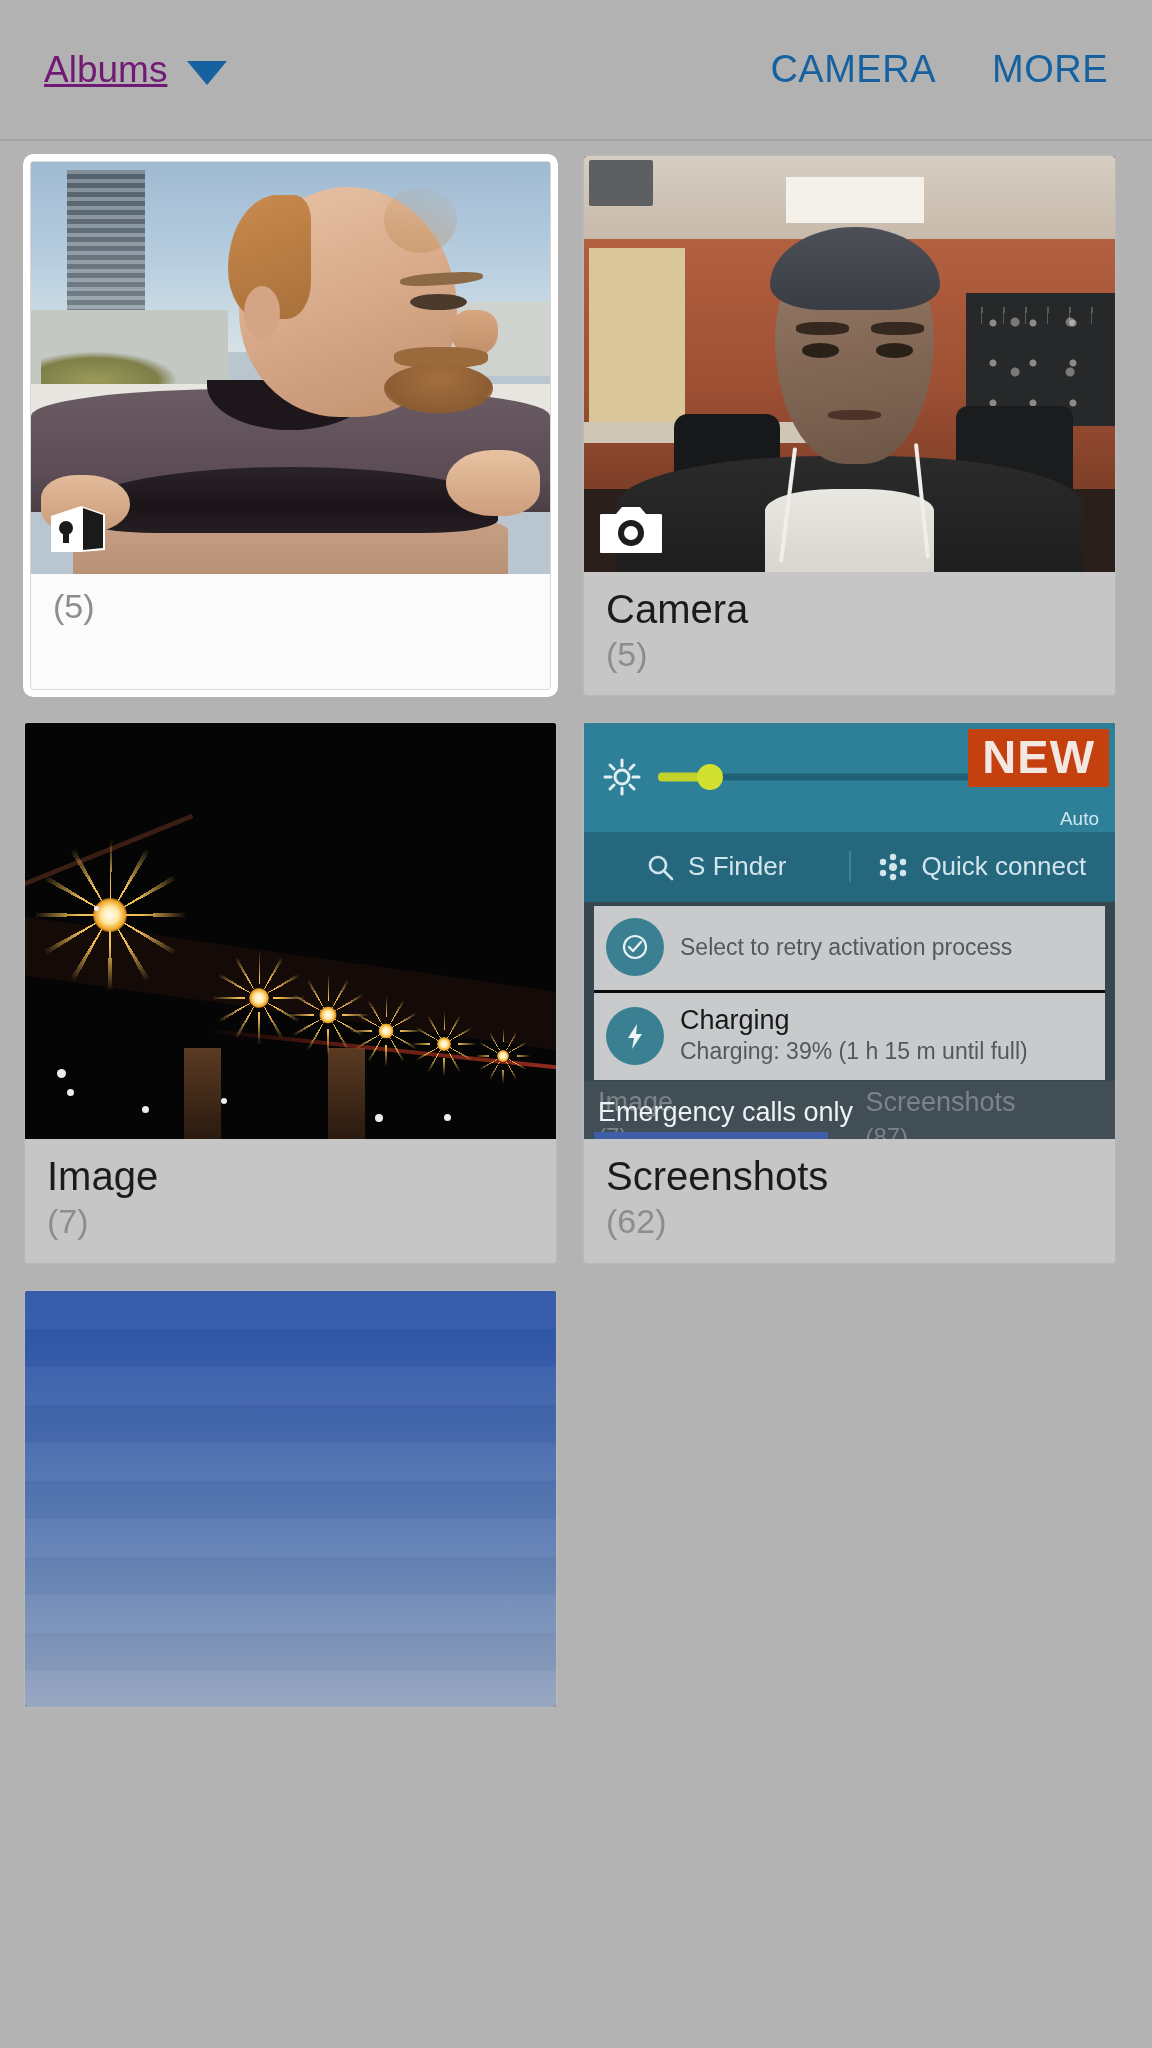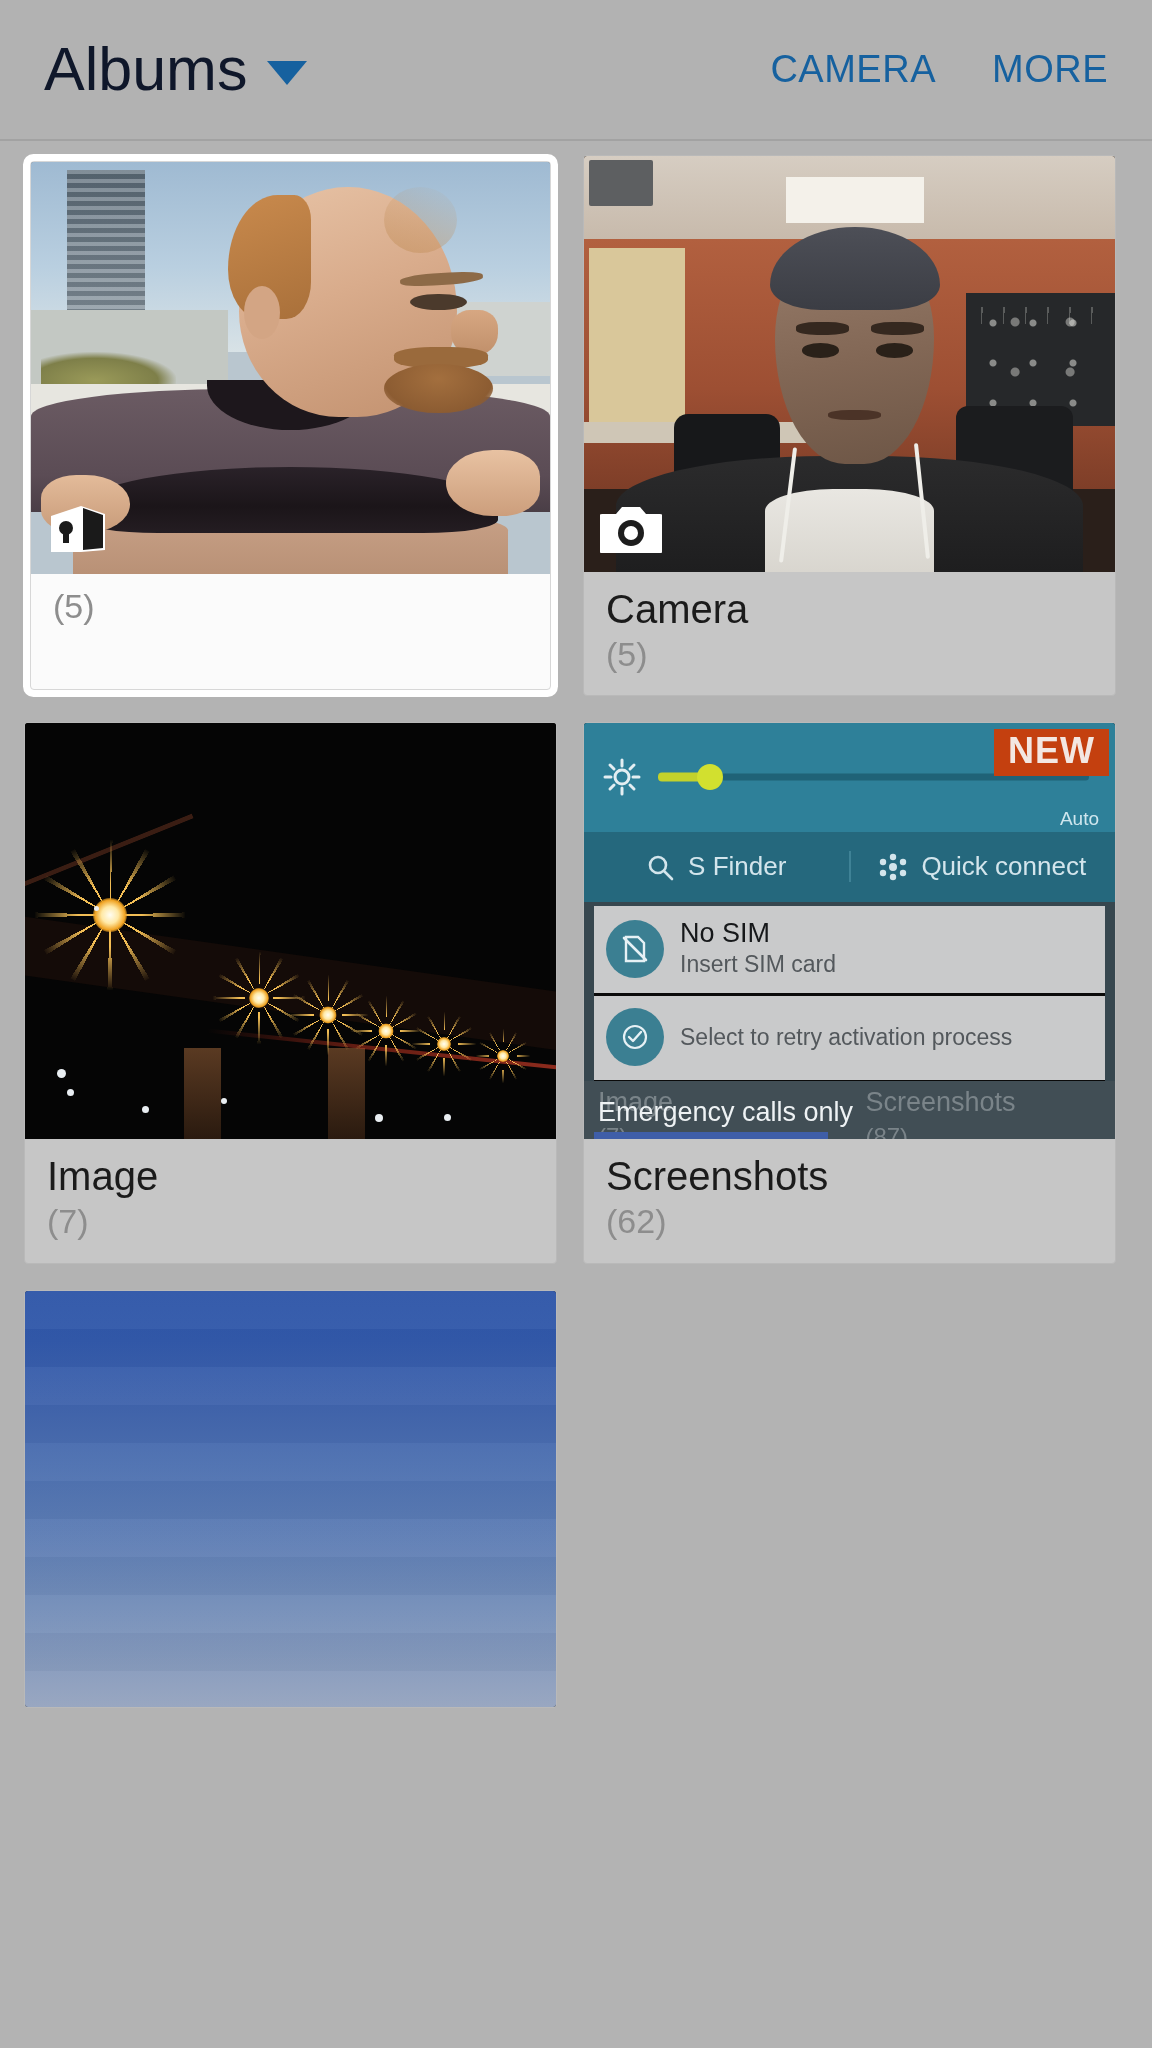--- a/index.html
+++ b/index.html
@@ -15,25 +15,26 @@
     position: relative;
     height: 141px;
     background: #b2b2b2;
     border-bottom: 2px solid #a2a2a2;
     display: flex;
     align-items: center;
     padding: 0 44px 0 44px;
   }
   .title-group { display: flex; align-items: center; gap: 20px; }
   .app-title {
-    font-size: 61px;
-    color: #0f172a;
+    font-size: 37px;
+    color: #701a75;
     letter-spacing: 0px;
     line-height: 1;
     font-weight: 400;
+    text-decoration: underline;
   }
   .caret {
     width: 0; height: 0;
     border-left: 20px solid transparent;
     border-right: 20px solid transparent;
     border-top: 24px solid #16619f;
     margin-top: 6px;
   }
   .appbar-actions {
     margin-left: auto;
@@ -371,21 +372,21 @@
     position:absolute; left:12%; top:50%; transform:translate(-50%,-50%);
     width:26px; height:26px; border-radius:50%; background:#d2e02f;
   }
   .auto-lbl{
     position:absolute; right:16px; bottom:2px;
     font-size:19px; color:#cfe6ee;
   }
   .new-badge{
     position:absolute; right:6px; top:6px;
     background:#c4400f; color:#f3e7e2;
-    font-size:36px; font-weight:bold;
+    font-size:47px; font-weight:bold;
     padding: 4px 14px 7px 14px;
     letter-spacing:1px;
     line-height:1;
   }
   .shade-row{
     height:17%;
     background:#25687d;
     display:flex; align-items:center; justify-content:center;
     gap:0;
   }
@@ -637,32 +638,20 @@
               <circle cx="24" cy="9" r="3.2" fill="#d3e5ec"></circle>
               <circle cx="4" cy="20" r="3.2" fill="#d3e5ec"></circle>
               <circle cx="24" cy="20" r="3.2" fill="#d3e5ec"></circle>
             </svg>
             <span>Quick connect</span>
           </span>
         </div>
 
         <div class="notif-list">
 
-          <div class="notif">
-            <span class="notif-ico">
-              <svg viewBox="0 0 30 30">
-                <path d="M6 3 h12 l6 6 v18 H6 Z" fill="none" stroke="#e6f1f5" stroke-width="2.4"></path>
-                <line x1="4" y1="4" x2="26" y2="26" stroke="#e6f1f5" stroke-width="2.6" stroke-linecap="round"></line>
-              </svg>
-            </span>
-            <span>
-              <span class="notif-title" style="display:block">No SIM</span>
-              <span class="notif-sub" style="display:block">Insert SIM card</span>
-            </span>
-          </div>
 
           <div class="notif">
             <span class="notif-ico">
               <svg viewBox="0 0 30 30">
                 <circle cx="15" cy="15" r="11" fill="none" stroke="#e6f1f5" stroke-width="2.2"></circle>
                 <path d="M9 15 l4 4 l8 -9" fill="none" stroke="#e6f1f5" stroke-width="2.4" stroke-linecap="round" stroke-linejoin="round"></path>
               </svg>
             </span>
             <span>
               <span class="notif-sub" style="display:block">Select to retry activation process</span>

